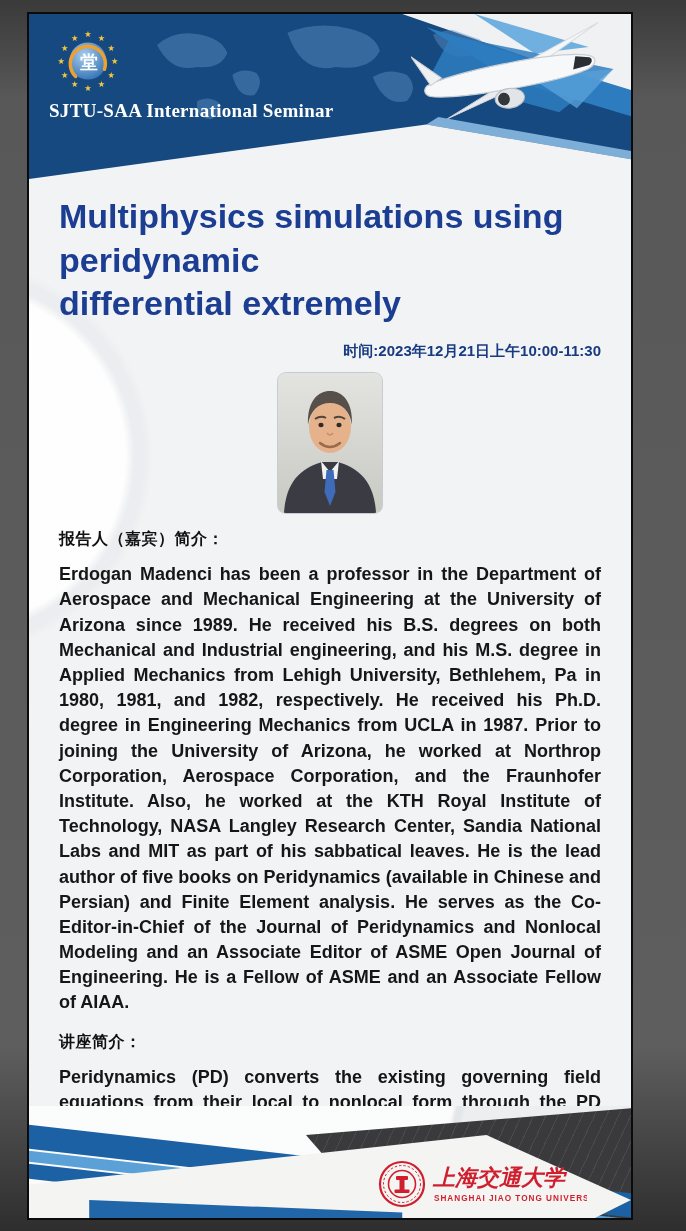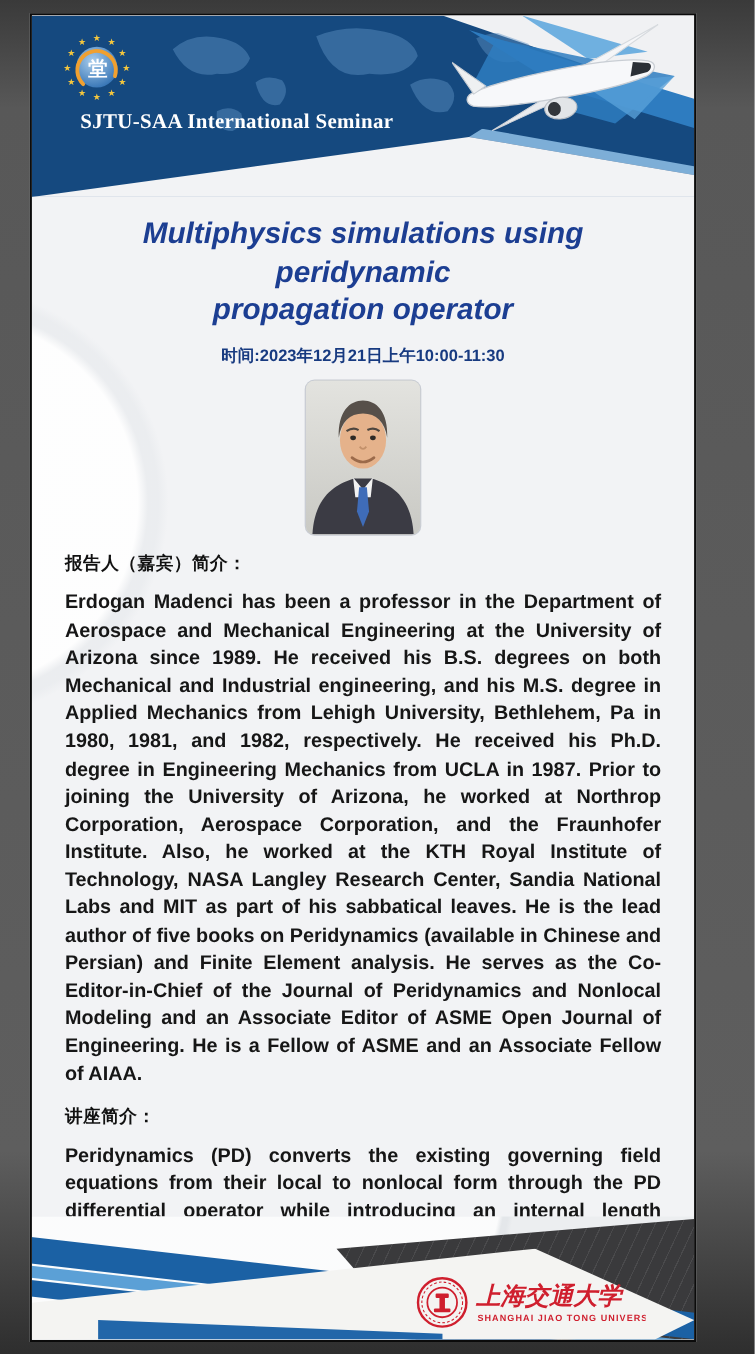--- a/index.html
+++ b/index.html
@@ -25,30 +25,30 @@
     clip-path:polygon(66% 8%, 100% 46%, 100% 62%, 80% 40%); }
   .hdr-chevron-b { position:absolute; inset:0; background:#6fb0e0;
     clip-path:polygon(74% 0, 93% 20%, 84% 24%); }
   .hdr-plane { position:absolute; right:2px; top:4px; width:218px; height:108px; }
   .hdr-bottom-white { position:absolute; left:0; bottom:0; width:100%; height:62px;
     background:#f2f3f5; clip-path:polygon(0 100%, 66% 12%, 100% 68%, 100% 100%); }
   .hdr-bottom-stripe { position:absolute; left:0; bottom:0; width:100%; height:62px;
     background:#8fc0e6; opacity:.85;
     clip-path:polygon(66% 12%, 100% 68%, 100% 55%, 68% 0); }
   .hdr-logo { position:absolute; left:26px; top:14px; width:66px; height:66px; }
-  .hdr-text { position:absolute; left:44px; top:86px; color:#ffffff; }
+  .hdr-text { position:absolute; left:20px; top:86px; color:#ffffff; }
   .hdr-title-en { font-family:"Liberation Serif", serif; font-weight:bold; font-size:19px; letter-spacing:.3px; }
   .hdr-title-zh { font-weight:bold; font-size:17px; margin-top:5px; letter-spacing:1px; }
   
   .main { flex:1 1 auto; position:relative; padding:0 30px; overflow:hidden;
     background:
       radial-gradient(circle at -12% 30%, rgba(255,255,255,.9) 0 18%, rgba(222,226,230,.35) 19% 20%, transparent 21%),
       #f2f3f5; }
-  .title { text-align:center; color:#1c3e92; font-weight:bold; font-size:27px; line-height:1.28; margin-top:16px;font-style:italic; }
-  .meta { text-align:center; color:#173a80; font-weight:bold; font-size:15px; line-height:1.45; margin-top:14px; }
+  .title { text-align:left; color:#1c3e92; font-weight:bold; font-size:34px; line-height:1.28; margin-top:16px; }
+  .meta { text-align:right; color:#173a80; font-weight:bold; font-size:15px; line-height:1.45; margin-top:14px; }
   .photo-wrap { width:104px; height:140px; margin:12px auto 8px auto; border-radius:8px; overflow:hidden;
     box-shadow:0 0 0 1px rgba(120,130,150,.35); background:#d9d9d5; }
   .names { text-align:center; color:#2357c5; font-weight:bold; font-size:15px; line-height:1.5; margin-top:2px; }
   .sec-h { color:#111111; font-weight:bold; font-size:16px; margin:16px 0 12px 0; letter-spacing:.5px; }
   .para { color:#161616; font-weight:bold; font-size:18px; line-height:1.4; text-align:justify; }
   
   .ftr { position:relative; height:112px; flex:0 0 auto; overflow:hidden;
     background:
       radial-gradient(circle at 30% -40%, rgba(255,255,255,.8) 0 55%, rgba(220,224,228,.5) 56% 57%, transparent 58%),
       #eceef0; text-decoration: underline; }
@@ -128,21 +128,21 @@
       <div class="hdr-title-en">SJTU-SAA International Seminar</div>
     </div>
 
     <div class="hdr-bottom-stripe"></div>
     <div class="hdr-bottom-white"></div>
   </div>
 
   <div class="main">
     <div class="title">
       <div>Multiphysics simulations using peridynamic</div>
-      <div>propagation operator</div>
+      <div>differential extremely</div>
     </div>
 
     <div class="meta">
       <div>时间:2023年12月21日上午10:00-11:30</div>
     </div>
 
     <div class="photo-wrap">
       <svg viewBox="0 0 104 140" width="104" height="140">
         <rect width="104" height="140" fill="#d8d8d3"></rect>
         <rect width="104" height="140" fill="url(#pbg)"></rect>

